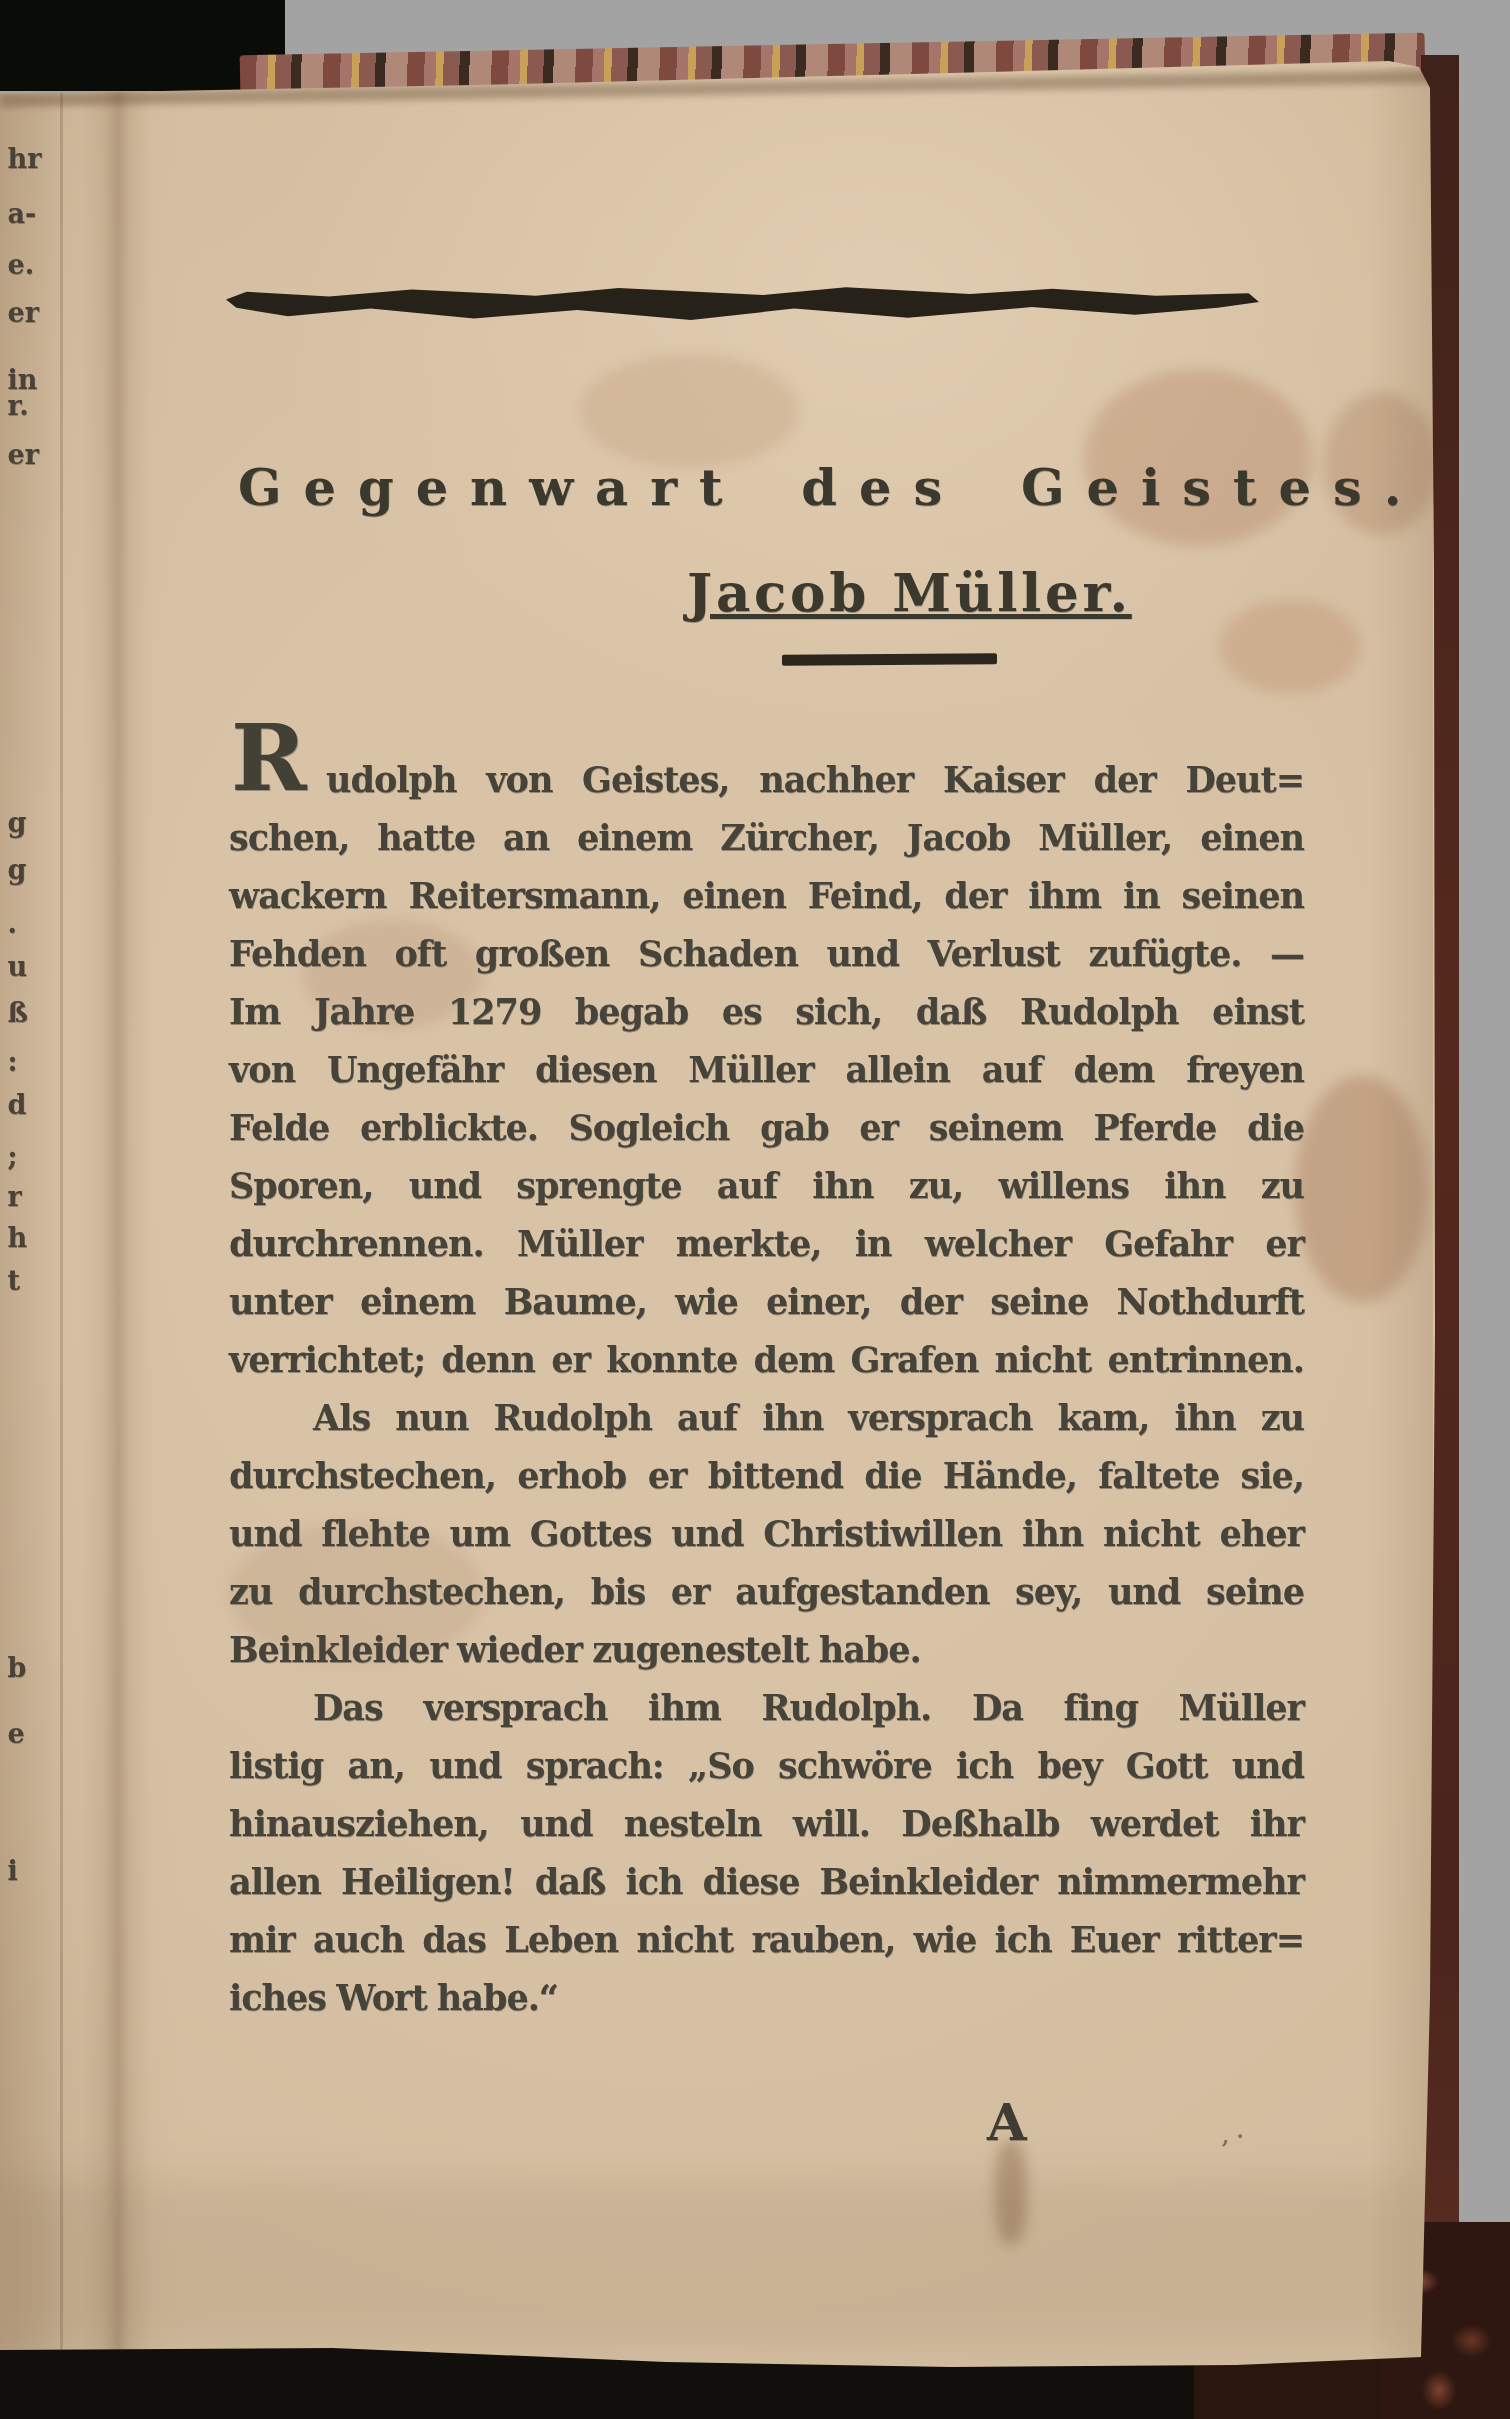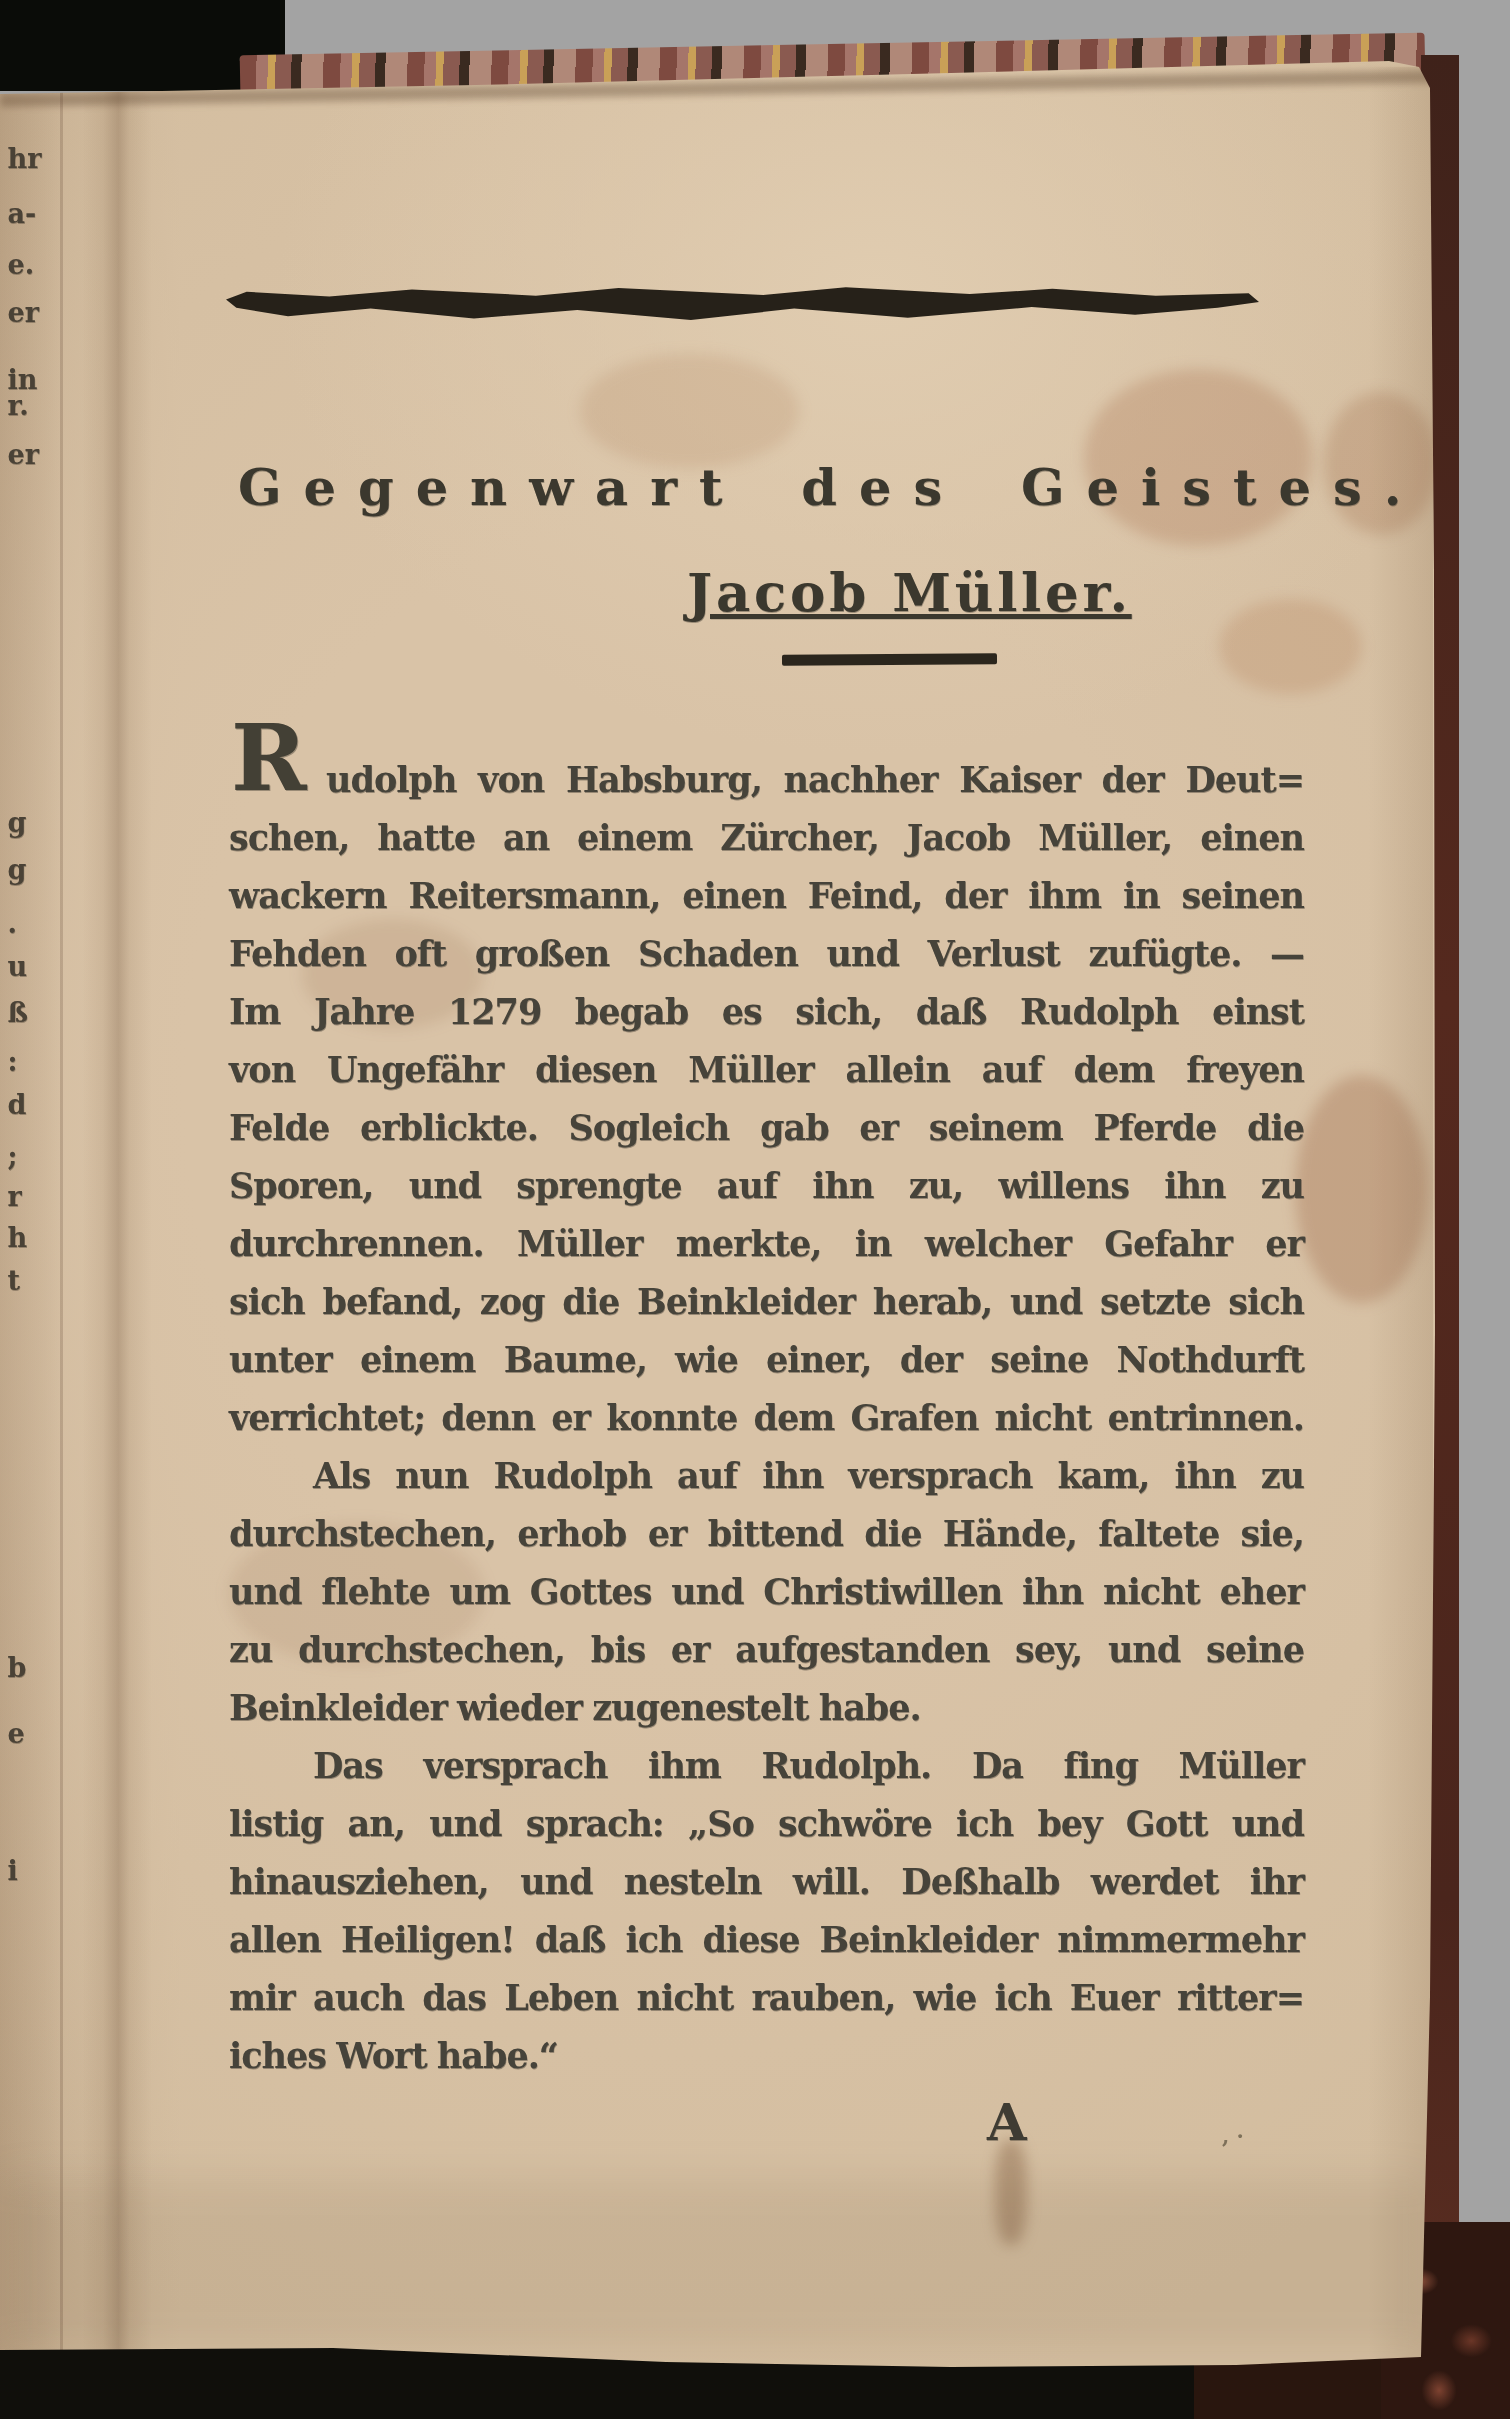--- a/index.html
+++ b/index.html
@@ -143,30 +143,29 @@
 
     <div class="story-title">Gegenwart des Geistes.</div>
 
     <div class="story-subtitle">Jacob Müller.</div>
 
     <div class="title-rule"></div>
 
     <span class="drop-cap">R</span>
 
     <div class="body-text" id="body-text">
-        <div class="tline gap">udolph von Habsburg, nachher Kaiser der Deut=</div>
+        <div class="tline gap">udolph von Geistes, nachher Kaiser der Deut=</div>
         <div class="tline">schen, hatte an einem Zürcher, Jacob Müller, einen</div>
         <div class="tline">wackern Reitersmann, einen Feind, der ihm in seinen</div>
         <div class="tline">Fehden oft großen Schaden und Verlust zufügte. —</div>
         <div class="tline">Im Jahre 1279 begab es sich, daß Rudolph einst</div>
         <div class="tline">von Ungefähr diesen Müller allein auf dem freyen</div>
         <div class="tline">Felde erblickte.  Sogleich gab er seinem Pferde die</div>
         <div class="tline">Sporen, und sprengte auf ihn zu, willens ihn zu</div>
         <div class="tline">durchrennen.  Müller merkte, in welcher Gefahr er</div>
-        <div class="tline">sich befand, zog die Beinkleider herab, und setzte sich</div>
         <div class="tline">unter einem Baume, wie einer, der seine Nothdurft</div>
         <div class="tline">verrichtet; denn er konnte dem Grafen nicht entrinnen.</div>
         <div class="tline indent">Als nun Rudolph auf ihn versprach kam, ihn zu</div>
         <div class="tline">durchstechen, erhob er bittend die Hände, faltete sie,</div>
         <div class="tline">und flehte um Gottes und Christiwillen ihn nicht eher</div>
         <div class="tline">zu durchstechen, bis er aufgestanden sey, und seine</div>
         <div class="tline parend">Beinkleider wieder zugenestelt habe.</div>
         <div class="tline indent">Das versprach ihm Rudolph.  Da fing Müller</div>
         <div class="tline">listig an, und sprach: „So schwöre ich bey Gott und</div>
         <div class="tline">hinausziehen, und nesteln will.  Deßhalb werdet ihr</div>

